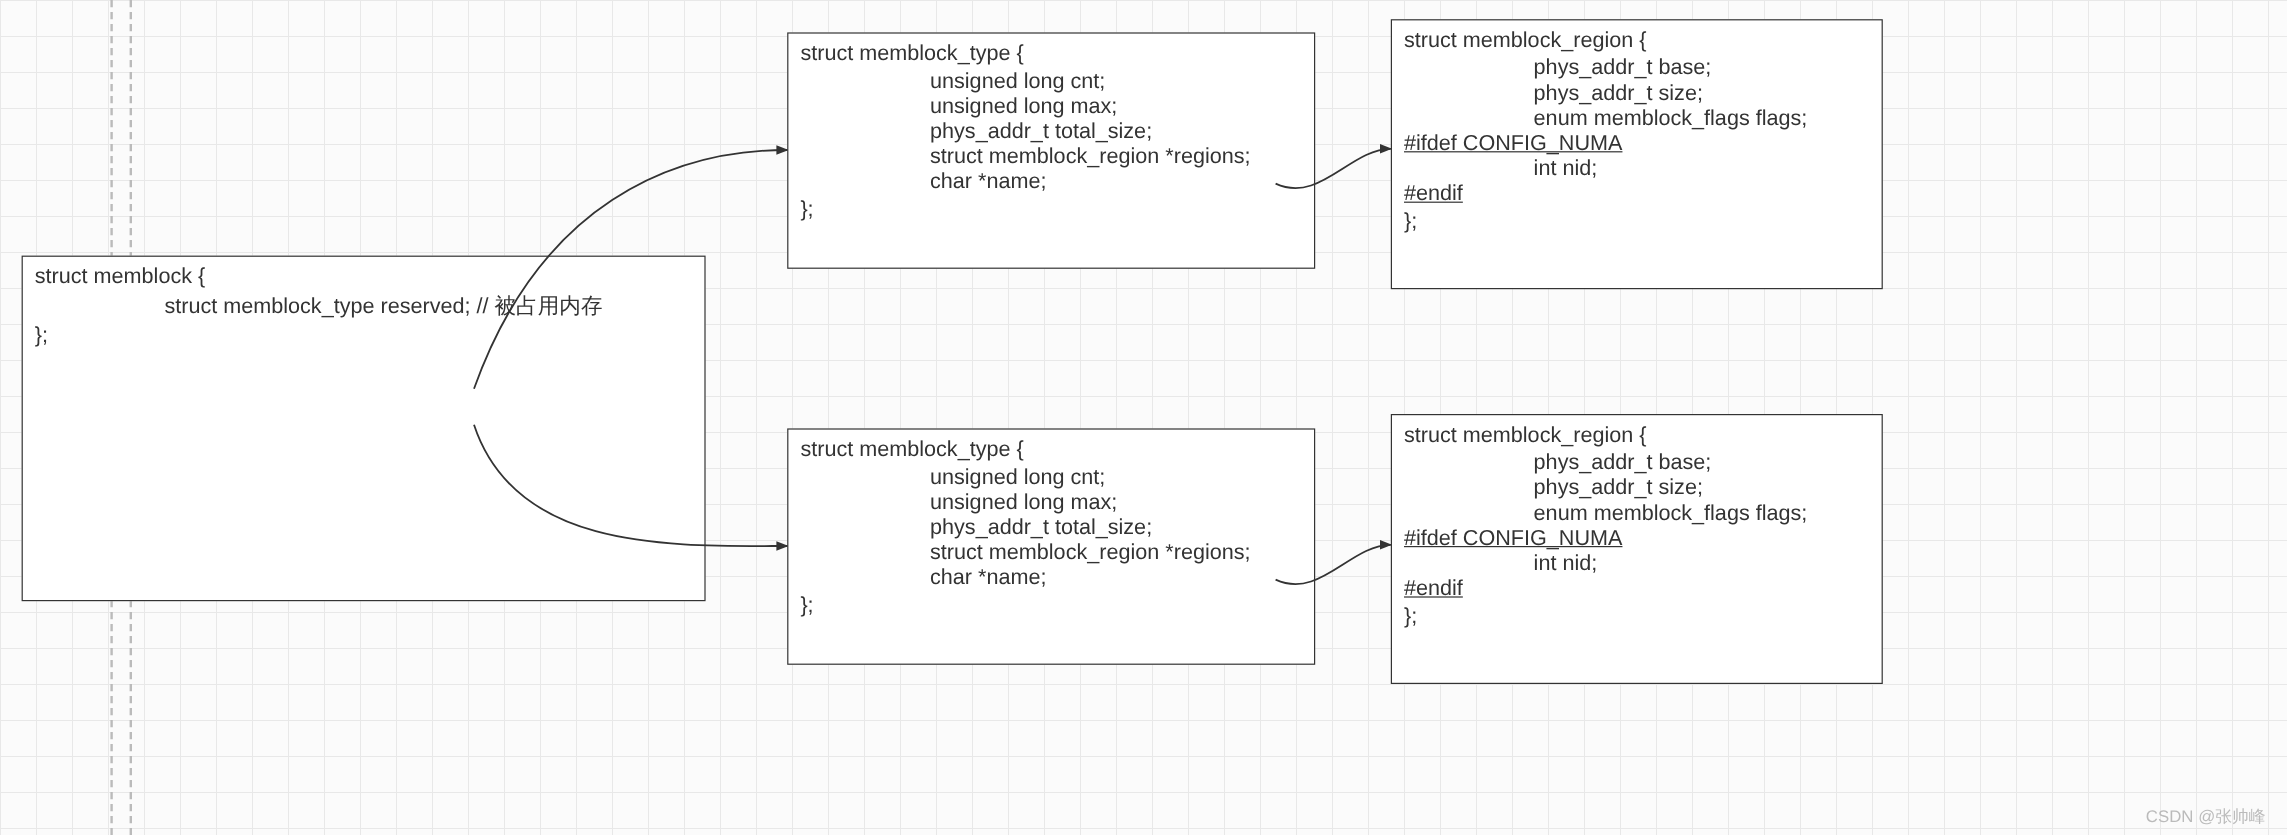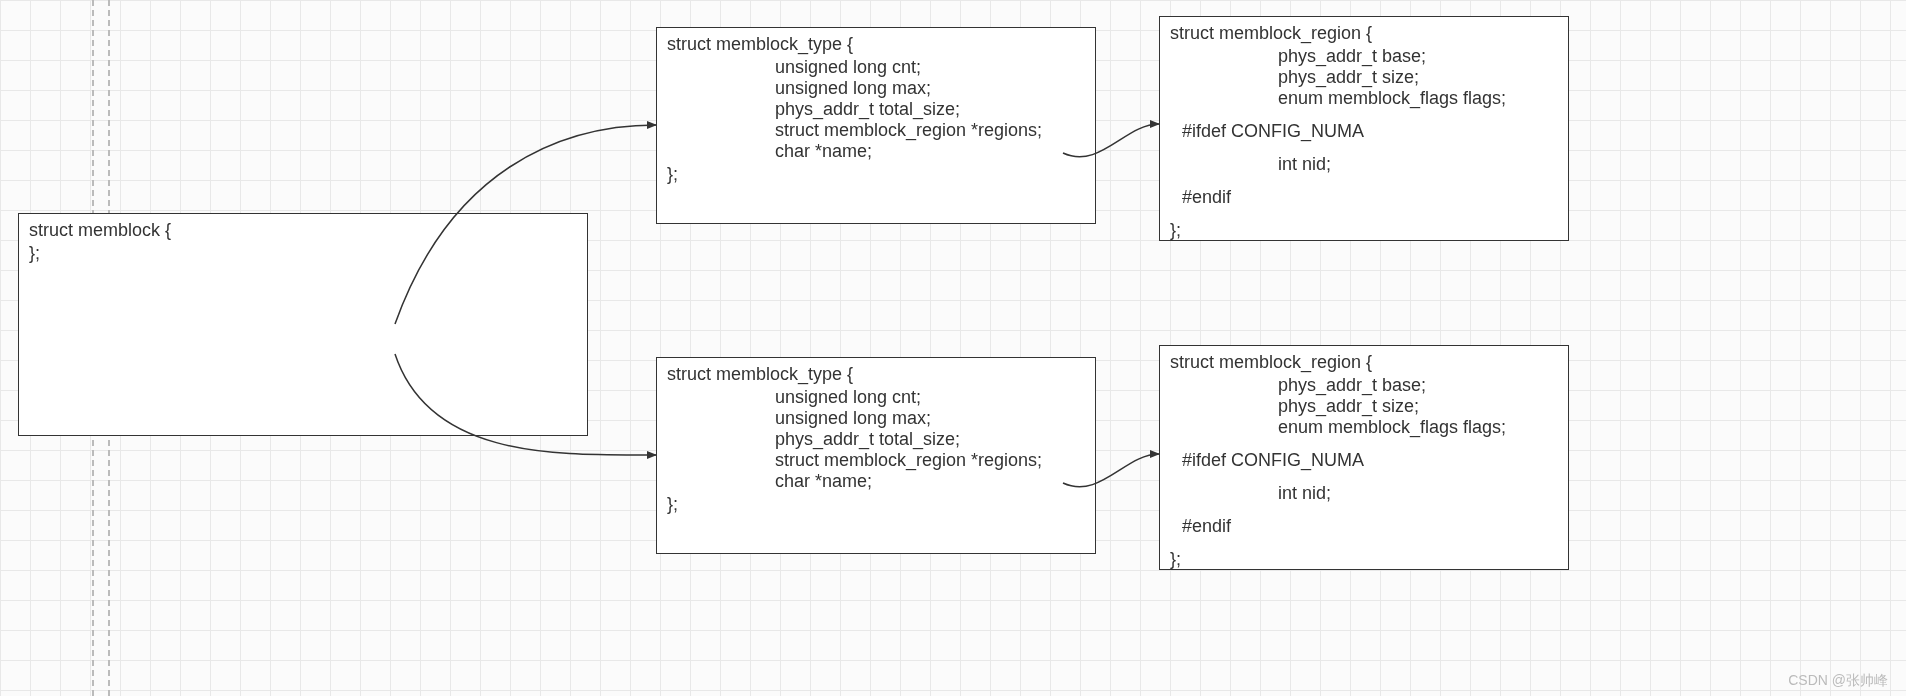--- a/index.html
+++ b/index.html
@@ -42,23 +42,24 @@
   .box .field {
     margin: 0;
     padding-left: 108px;
     white-space: nowrap;
   }
   .box .close {
     margin: 2px 0 0 0;
     white-space: nowrap;
   }
   .box .directive {
-    margin: 12px;
+    margin: 0;
     padding-left: 0;
     white-space: nowrap;
+    text-decoration: underline;
   }
   svg.connectors {
     position: absolute;
     left: 0; top: 0;
     width: 1906px;
     height: 696px;
     pointer-events: none;
   }
   .watermark {
     position: absolute;
@@ -68,22 +69,23 @@
     color: #bbb;
   }
 </style>
 </head>
 <body>
 
 <div class="canvas">
   <div class="dashed-v" style="left: 92px;"></div>
   <div class="dashed-v" style="left: 108px;"></div>
 
-  <div class="box" id="box-memblock" style="left: 18px; top: 213px; width: 570px; height: 223px;">
+  <div class="box" id="box-memblock" style="left: 18px; top: 213px; width: 570px; height: 288px;">
     <p class="title">struct memblock {</p>
+    <p class="field">struct memblock_type reserved; // 被占用内存</p>
     <p class="close">};</p>
   </div>
 
   <div class="box" id="box-type-top" style="left: 656px; top: 27px; width: 440px; height: 197px;">
     <p class="title">struct memblock_type {</p>
     <p class="field">unsigned long cnt;</p>
     <p class="field">unsigned long max;</p>
     <p class="field">phys_addr_t total_size;</p>
     <p class="field">struct memblock_region *regions;</p>
     <p class="field">char *name;</p>

